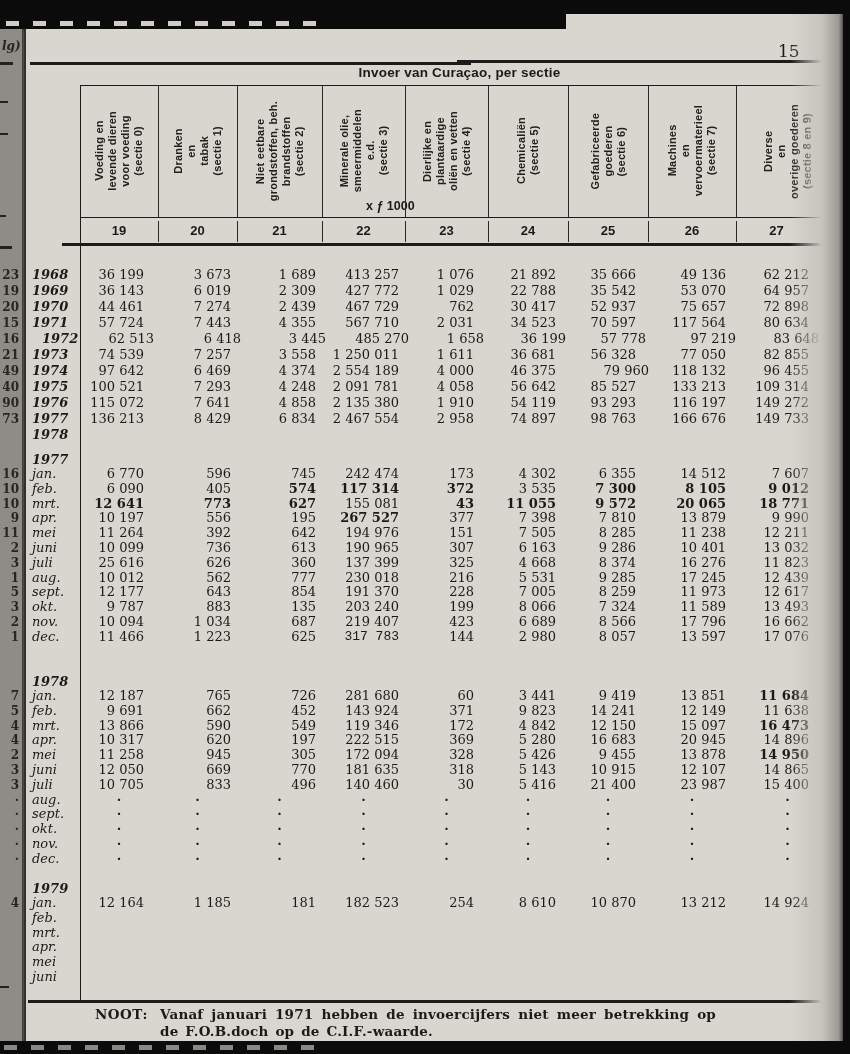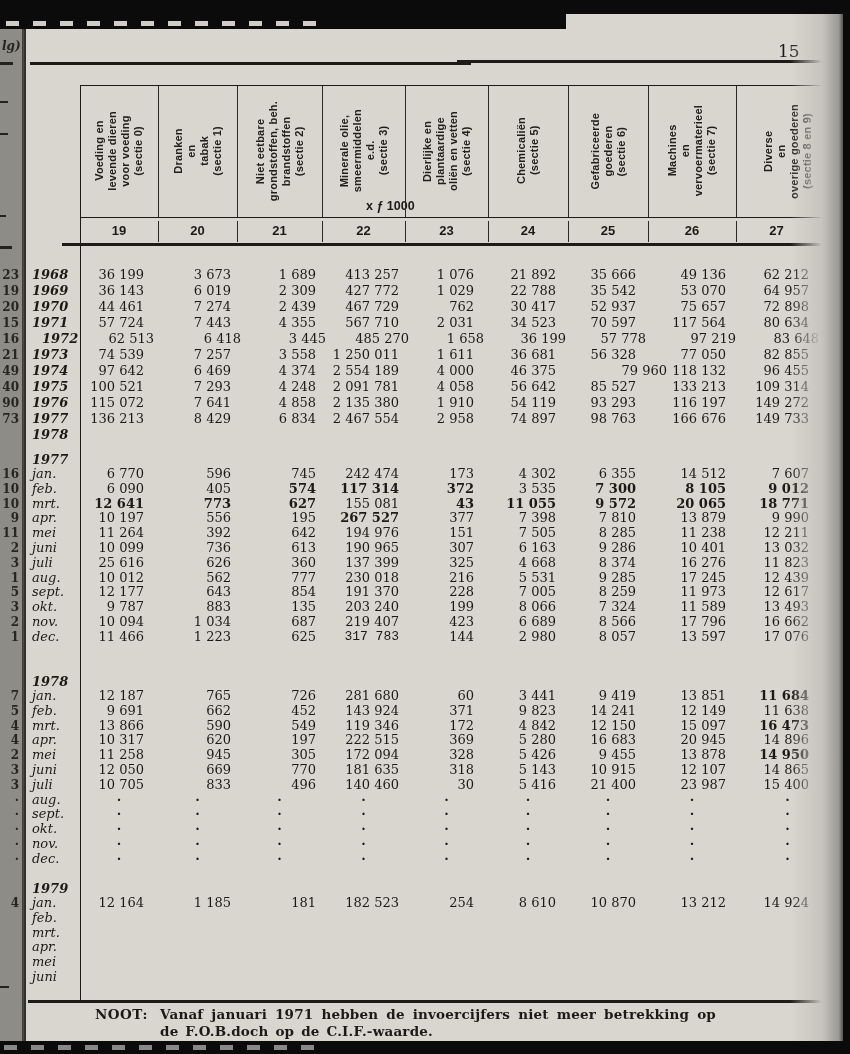--- a/index.html
+++ b/index.html
@@ -108,20 +108,21 @@
       <div class="frag" style="top: 837.8px; line-height: 14.8px;">·</div>
       <div class="frag" style="top: 882px; line-height: 14.8px;">4</div>
     </div>
   <div id="spine-shadow"></div>
 
   <div id="page"></div>
 
   <div id="page-num">15</div>
   <div id="rule-thick-a" class="rule"></div>
   <div id="rule-thick-b" class="rule"></div>
+  <div id="tbl-title">Invoer van Curaçao, per sectie</div>
 
   <div id="rule-head-top" class="rule"></div>
   <div id="rule-unit" class="rule"></div>
   <div id="rule-nums" class="rule"></div>
   <div id="rule-bottom" class="rule"></div>
   <div id="vline-label" class="rule"></div>
 
   <div id="unit-label">x ƒ 1000</div>
 
   <div id="colheads">
@@ -278,21 +279,21 @@
         <div class="cell" style="left: 736px; width: 103px; padding-right: 30px;">82 855</div>
       </div>
       <div class="trow" style="top: 363px; height: 16px; line-height: 16px;">
         <div class="lbl year" style="left: 32px;">1974</div>
         <div class="cell" style="left: 80px; width: 78px; padding-right: 14px;">97 642</div>
         <div class="cell" style="left: 158px; width: 79px; padding-right: 6px;">6 469</div>
         <div class="cell" style="left: 237px; width: 85px; padding-right: 6px;">4 374</div>
         <div class="cell" style="left: 322px; width: 83px; padding-right: 6px;">2 554 189</div>
         <div class="cell" style="left: 405px; width: 83px; padding-right: 14px;">4 000</div>
         <div class="cell" style="left: 488px; width: 80px; padding-right: 12px;">46 375</div>
-        <div class="cell" style="left: 599px; width: 80px; padding-right: 12px;">79 960</div>
+        <div class="cell" style="left: 581px; width: 80px; padding-right: 12px;">79 960</div>
         <div class="cell" style="left: 648px; width: 88px; padding-right: 10px;">118 132</div>
         <div class="cell" style="left: 736px; width: 103px; padding-right: 30px;">96 455</div>
       </div>
       <div class="trow" style="top: 379px; height: 16px; line-height: 16px;">
         <div class="lbl year" style="left: 32px;">1975</div>
         <div class="cell" style="left: 80px; width: 78px; padding-right: 14px;">100 521</div>
         <div class="cell" style="left: 158px; width: 79px; padding-right: 6px;">7 293</div>
         <div class="cell" style="left: 237px; width: 85px; padding-right: 6px;">4 248</div>
         <div class="cell" style="left: 322px; width: 83px; padding-right: 6px;">2 091 781</div>
         <div class="cell" style="left: 405px; width: 83px; padding-right: 14px;">4 058</div>

